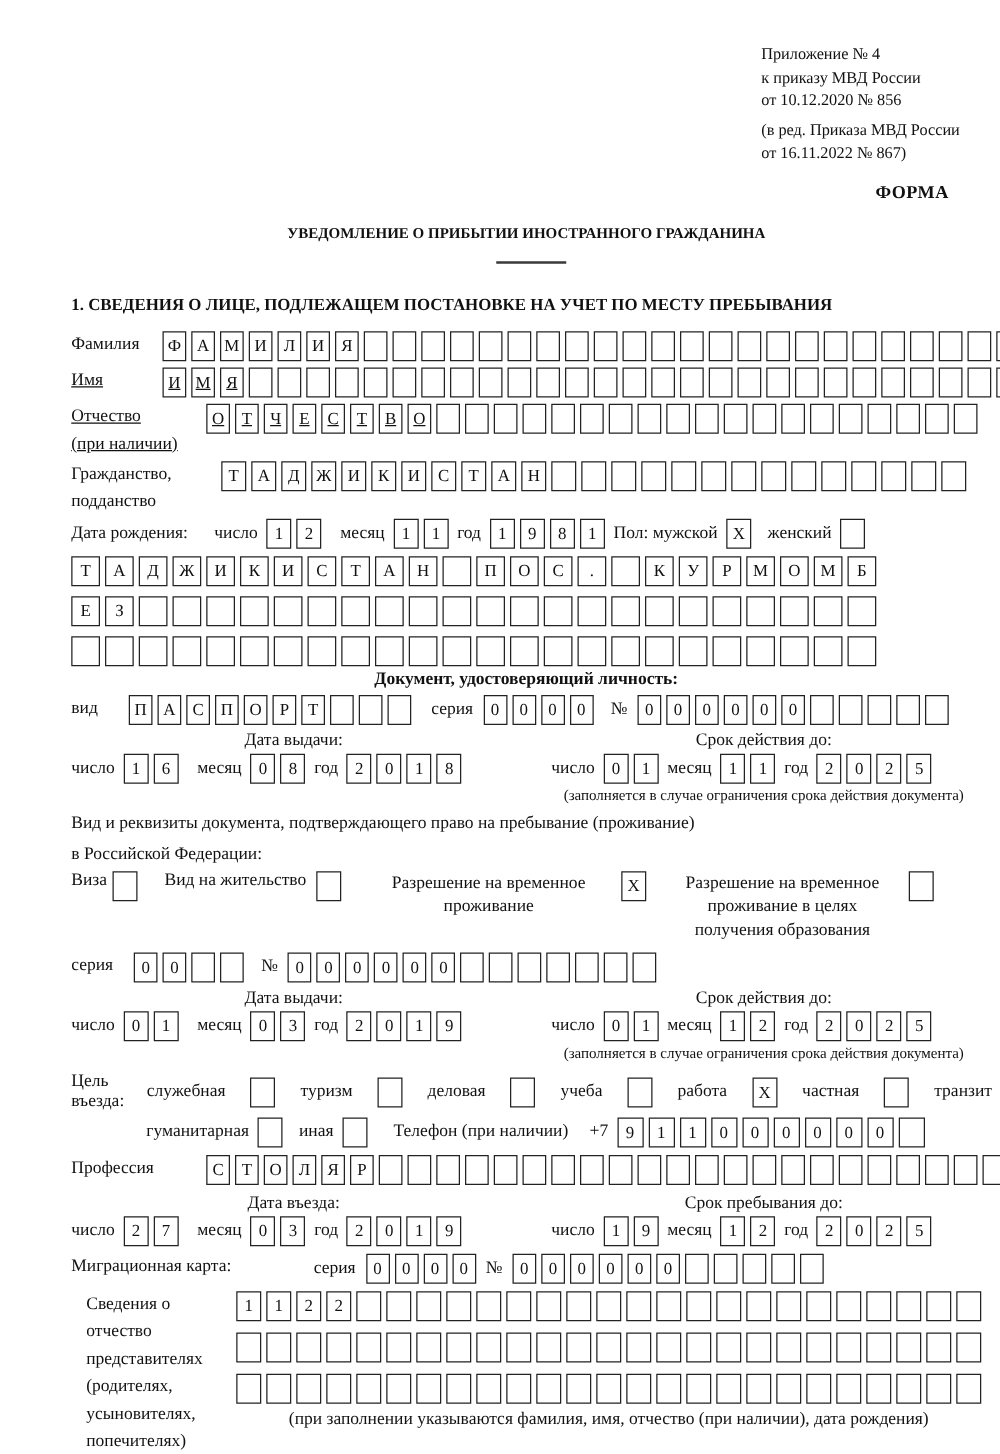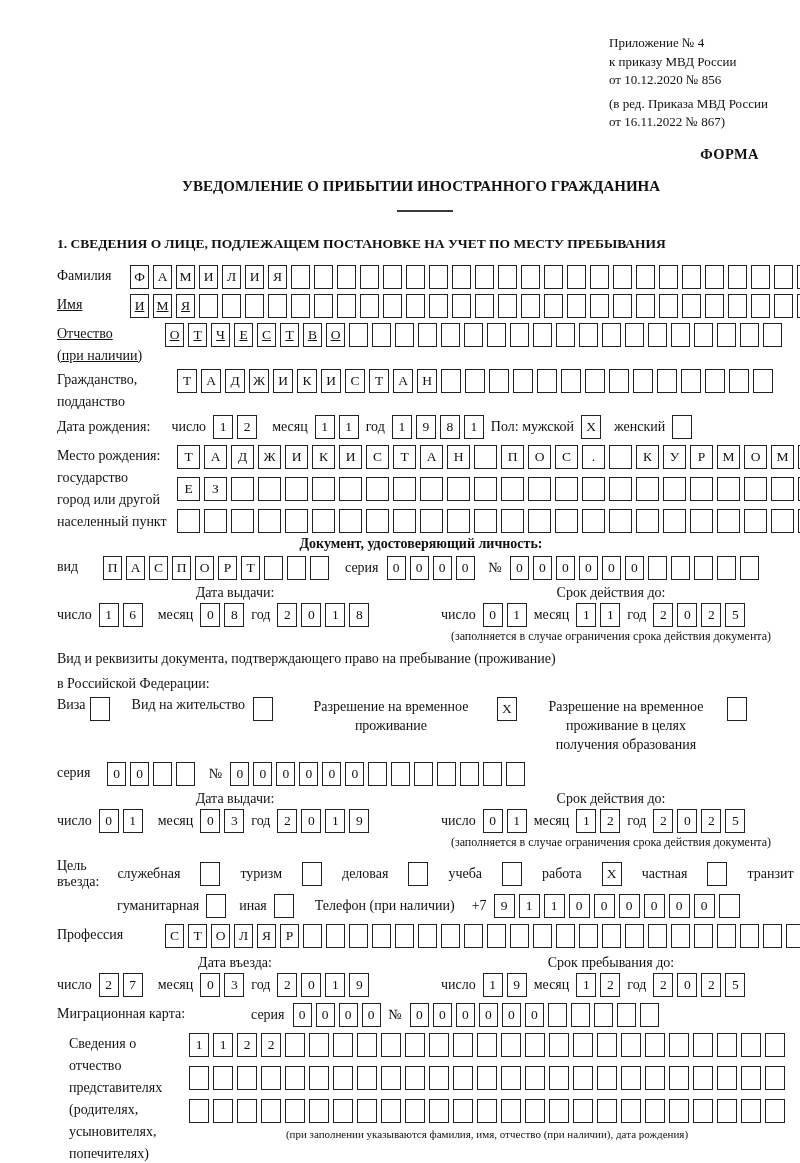--- a/index.html
+++ b/index.html
@@ -4,21 +4,21 @@
 <style>
   * { margin:0; padding:0; box-sizing:border-box; }
   html,body { background:#ffffff; }
   body { width:800px; height:1163px; font-family:"Liberation Serif", serif; color:#111; overflow:hidden; }
   .page { padding:34px 15px 6px 57px; }
 
   .appendix { margin-left:auto; width:176px; font-size:13px; line-height:18.5px; }
   .appendix .grp2 { margin-top:5px; }
   .forma { text-align:right; padding-right:26px; font-weight:bold; font-size:14.5px; margin-top:14px; letter-spacing:.4px; }
 
-  .title { text-align:center; font-weight:bold; font-size:15px; line-height:21px; margin-top:13px; }
+  .title { text-align:center; font-weight:bold; font-size:12px; line-height:21px; margin-top:13px; }
   .title .uline { display:inline-block; width:56px; border-bottom:2.2px solid #3a3a3a; height:13px; margin-left:8px; }
 
   .sec1 { font-weight:bold; font-size:13.5px; margin-top:18px; white-space:nowrap; }
 
   .frow { display:flex; align-items:flex-start; }
   .flabel { font-size:14px; line-height:22px; flex:0 0 auto; }
   .lab45{width:46px;} .lab73{width:73px;} .lab108{width:108px;} .lab120{width:120px;} .lab98{width:108px;} .lab160{width:162px;}
 
   .cells { display:flex; gap:4px; flex-wrap:nowrap; }
   .cell { flex:0 0 auto; width:19px; height:24px; border:1.6px solid #222; display:flex; align-items:center; justify-content:center; font-size:13.5px; background:#fff; }
@@ -50,21 +50,21 @@
   .ml22 { margin-left:22px; } .ml12 { margin-left:12px; }
 
   .purpose { flex-wrap:nowrap; gap:18px; }
   .purpose .cells { margin:0 2px; }
   .hum-row { margin-left:60px; }
   .hum-row .tel { margin-left:14px; }
   .hum-row .pfx { margin-left:10px; }
 
   .guard { display:flex; align-items:flex-start; }
   .guard-lab { width:120px; font-size:14px; line-height:22px;margin-left:12px; }
-  .guard-note { font-size:11px; text-align:center; margin-top:5px; white-space:nowrap; }
+  .guard-note { font-size:14px; text-align:center; margin-top:5px; white-space:nowrap; }
 </style>
 </head>
 <body>
 
 <div class="page">
 
   <div class="appendix">
     <div>Приложение № 4</div>
     <div>к приказу МВД России</div>
     <div>от 10.12.2020 № 856</div>
@@ -250,26 +250,20 @@
     <div class="cells cb">
         <span class="cell">X</span>
       </div>
     <span style="margin-left:6px;">женский</span>
     <div class="cells cb">
         <span class="cell"></span>
       </div>
   </div>
 
   <div class="frow mt6">
-    <div class="flabel lab120">
-      <div>Место рождения:</div>
-      <div>государство</div>
-      <div>город или другой</div>
-      <div>населенный пункт</div>
-    </div>
     <div class="stackgap">
       <div class="cells w23">
           <span class="cell">Т</span>
           <span class="cell">А</span>
           <span class="cell">Д</span>
           <span class="cell">Ж</span>
           <span class="cell">И</span>
           <span class="cell">К</span>
           <span class="cell">И</span>
           <span class="cell">С</span>

